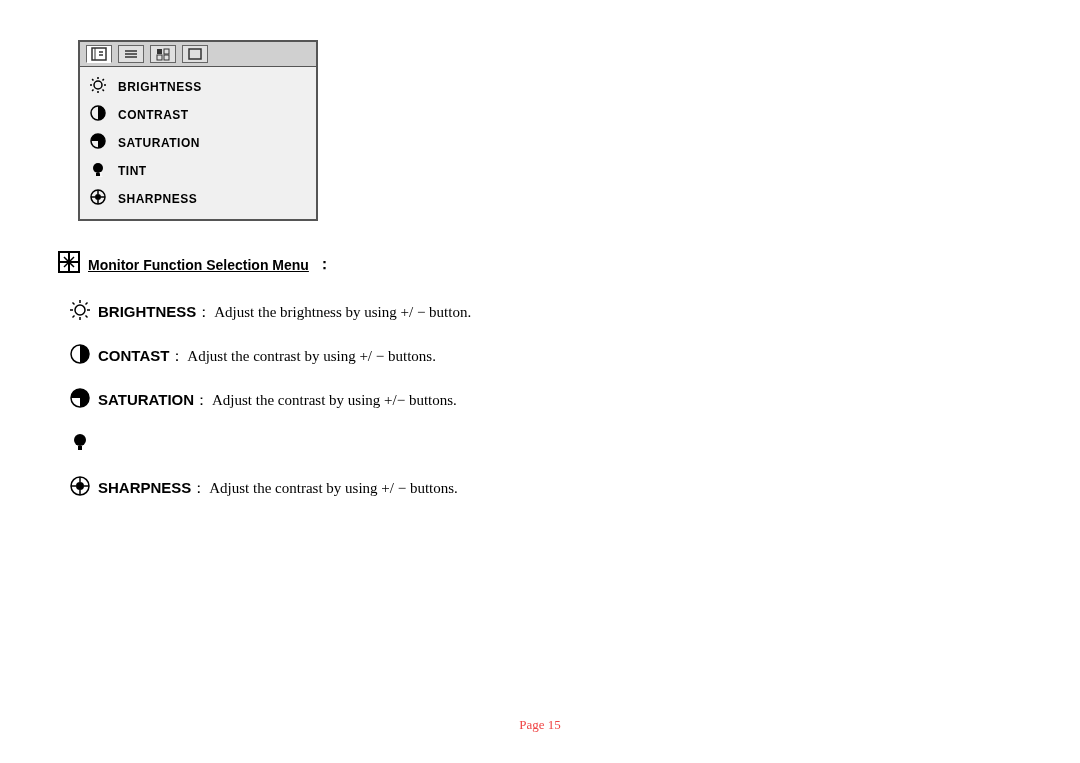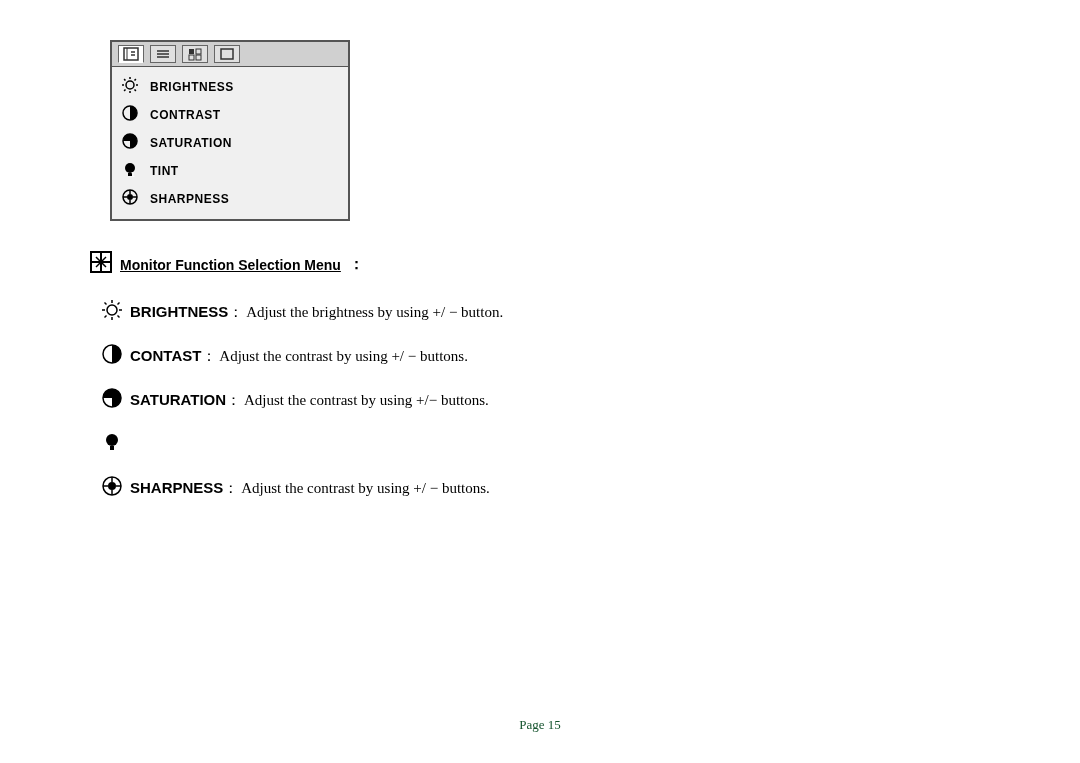--- a/index.html
+++ b/index.html
@@ -7,21 +7,21 @@
       background: #ffffff;
       font-family: 'Times New Roman', Times, serif;
       font-size: 15px;
       color: #000000;
       width: 1080px;
       min-height: 763px;
       position: relative;
     }
 
     .page-content {
-      padding: 40px 80px;
+      padding: 40px 48px;
     }
 
     
     .osd-menu-box {
       border: 2px solid #555;
       width: 240px;
       margin-left: 30px;
       margin-bottom: 30px;
       background: #f0f0f0;
     }
@@ -130,21 +130,21 @@
       font-weight: bold;
     }
 
     
     .page-footer {
       position: absolute;
       bottom: 30px;
       left: 50%;
       transform: translateX(-50%);
       font-size: 13px;
-      color: #14532d;
+      color: #ef4444;
     }
 
     
     .svg-icon { display: inline-block; vertical-align: middle; }
 
   </style>
 </head>
 <body>
 
 <div class="page-content">

